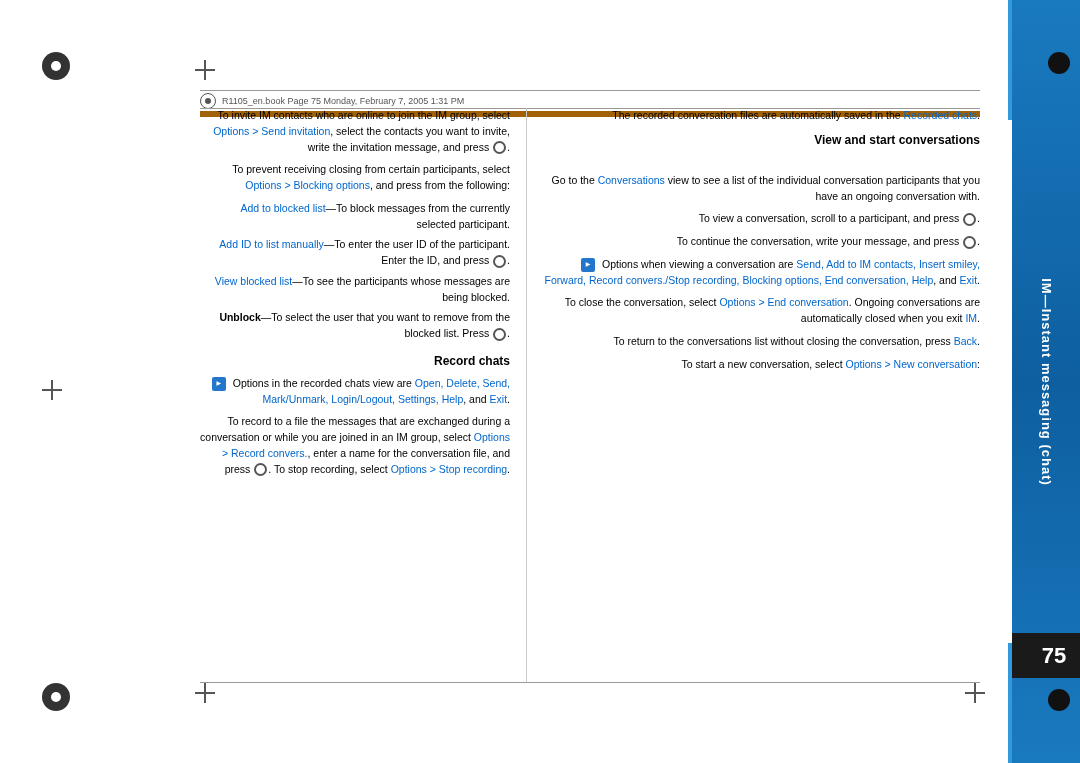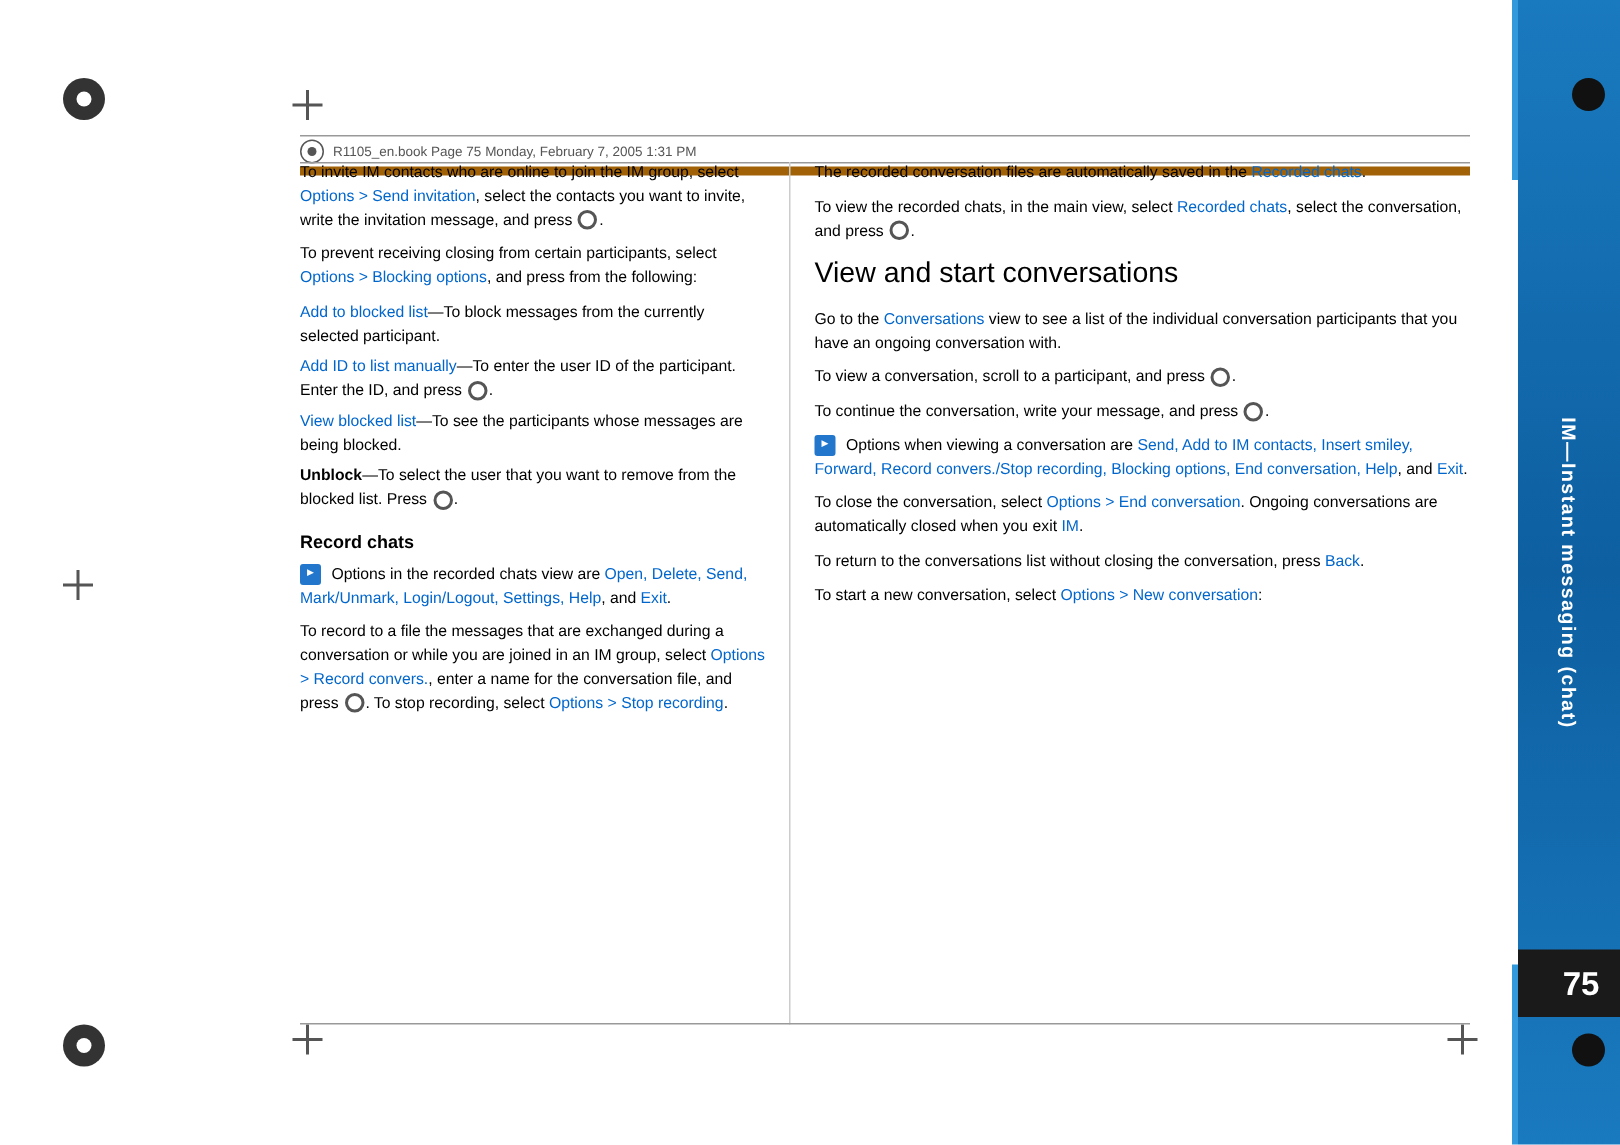--- a/index.html
+++ b/index.html
@@ -179,20 +179,21 @@
 
     
     .content-area {
       position: absolute;
       top: 108px;
       left: 200px;
       right: 100px;
       bottom: 80px;
       display: flex;
       gap: 16px;
+      text-align: right;
     }
 
     .left-column {
       flex: 0 0 310px;
       font-size: 10.5px;
       line-height: 1.5;
     }
 
     .right-column {
       flex: 1;
@@ -203,23 +204,23 @@
     .link-blue {
       color: #0066cc;
       text-decoration: none;
     }
 
     p {
       margin-bottom: 7px;
     }
 
     .section-heading {
-      font-size: 19px;
-      font-weight: normal;
-      margin-bottom: 8px;
+      font-size: 12px;
+      font-weight: bold;
+      margin-bottom: 24px;
       margin-top: 4px;
     }
 
     .sub-heading {
       font-size: 12px;
       font-weight: bold;
       margin-bottom: 6px;
       margin-top: 10px;
     }
 
@@ -358,23 +359,20 @@
     </div>
 
     <div style="width:1px; background:#ccc; align-self:stretch; flex-shrink:0;"></div>
 
     <div class="right-column">
 
       <p>
         <span>The recorded conversation files are automatically saved in the </span><a class="link-blue">Recorded chats</a><span>.</span>
       </p>
 
-      <p>
-        <span>To view the recorded chats, in the main view, select </span><a class="link-blue">Recorded chats</a><span>, select the conversation, and press </span><span class="nav-circle"></span><span>.</span>
-      </p>
 
       <div class="section-heading">View and start conversations</div>
 
       <p>
         <span>Go to the </span><a class="link-blue">Conversations</a><span> view to see a list of the individual conversation participants that you have an ongoing conversation with.</span>
       </p>
 
       <p>
         <span>To view a conversation, scroll to a participant, and press </span><span class="nav-circle"></span><span>.</span>
       </p>

